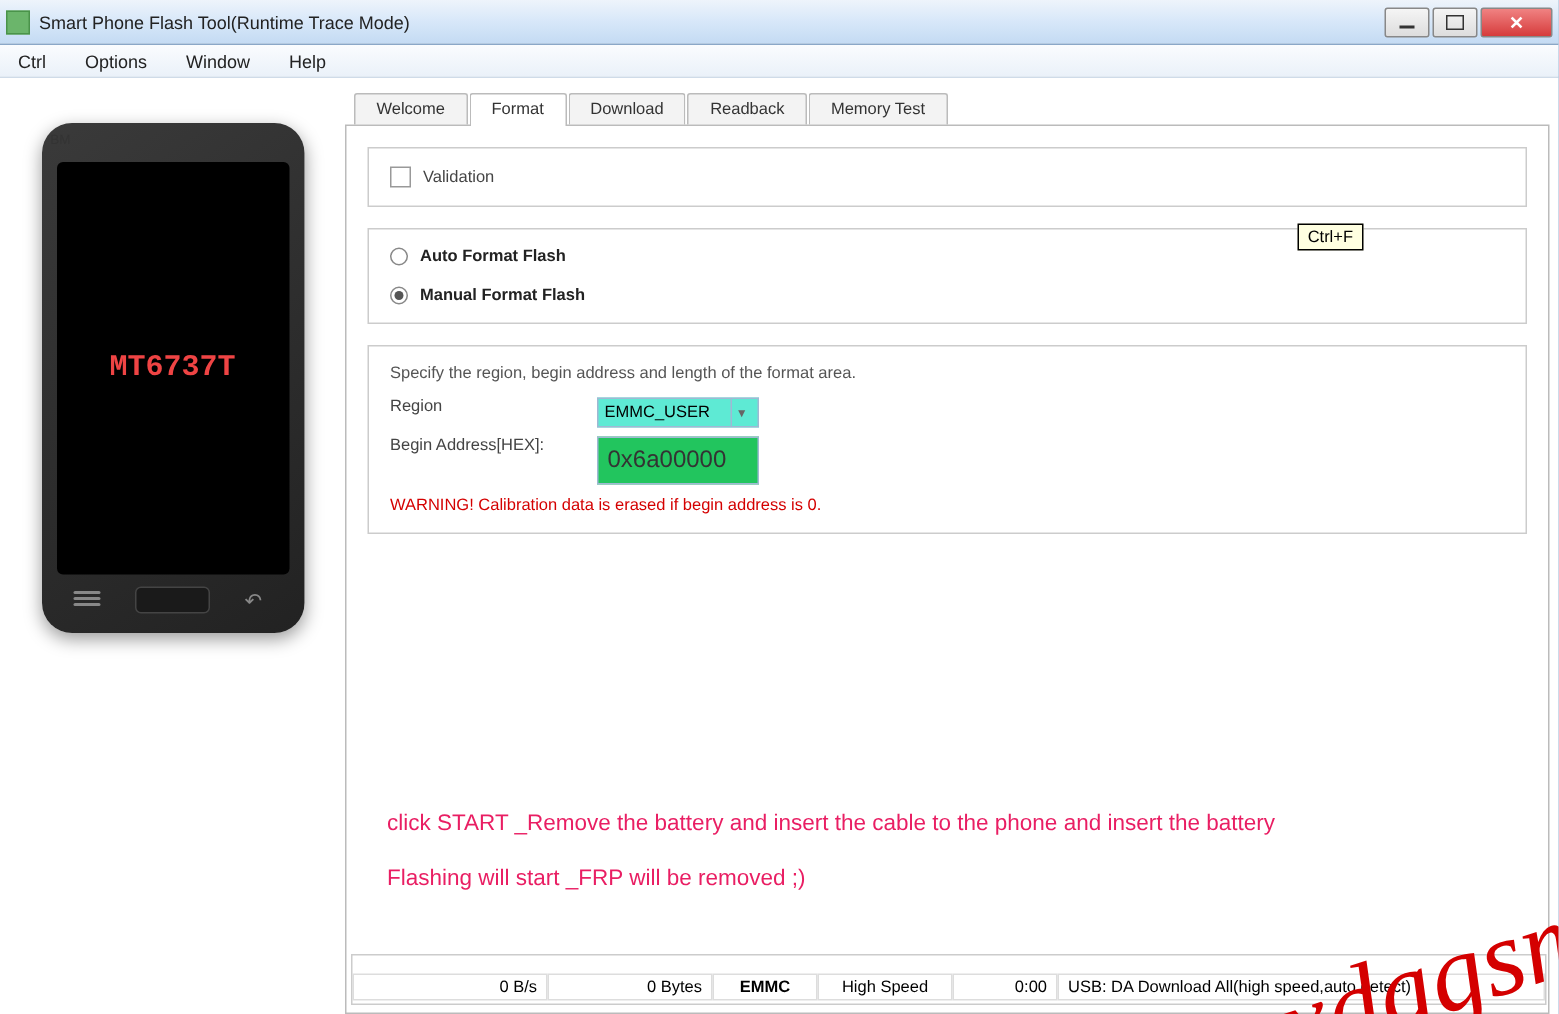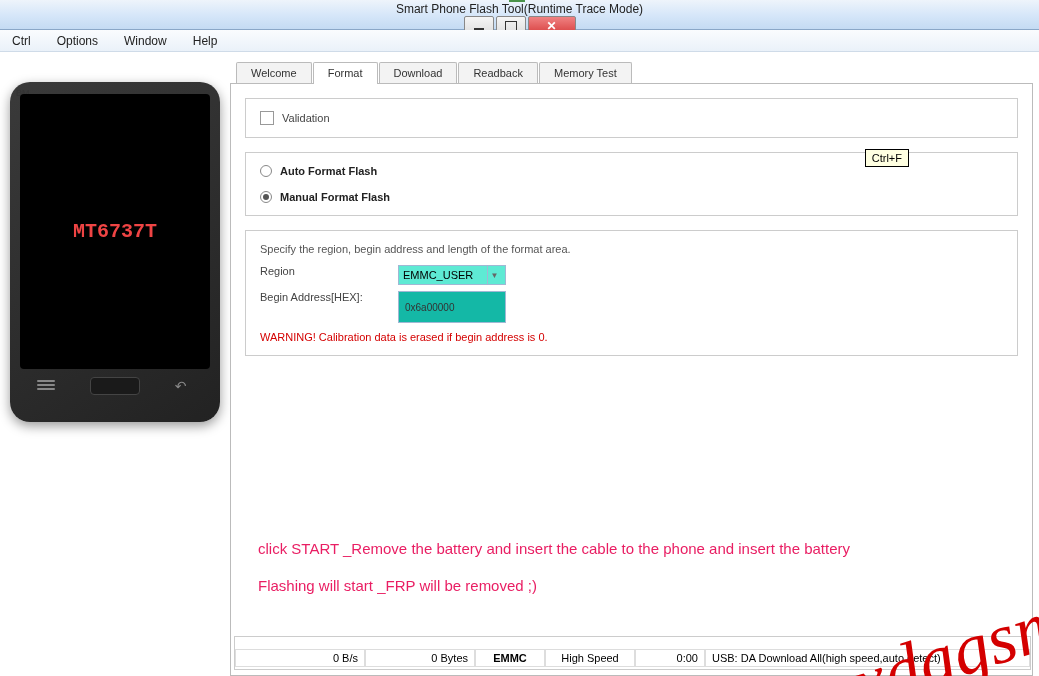--- a/index.html
+++ b/index.html
@@ -1,36 +1,36 @@
 <!DOCTYPE html>
 <html><head>
   <meta charset="utf-8">
   <style>
     * { box-sizing: border-box; margin: 0; padding: 0; font-family: Tahoma, Arial, sans-serif; }
     body { background: #4a7fb5; width: 1039px; height: 676px; overflow: hidden; }
     
     .window { width: 1039px; height: 676px; background: #fff; display: flex; flex-direction: column; }
     
-    .titlebar { height: 30px; background: linear-gradient(to bottom, #eef4fb 0%, #d7e7f9 50%, #c4dbf3 100%); display: flex; align-items: center; padding: 0 4px; border-bottom: 1px solid #8aa7c7; flex-direction: column; }
+    .titlebar { height: 30px; background: linear-gradient(to bottom, #eef4fb 0%, #d7e7f9 50%, #c4dbf3 100%); display: flex; align-items: center; padding: 0 4px; border-bottom: 1px solid #8aa7c7; }
     .titlebar-icon { width: 16px; height: 16px; background: #6bb56b; border: 1px solid #4a934a; margin-right: 6px; }
     .titlebar-text { font-size: 12px; color: #222; flex: 1; }
     .win-controls { display: flex; gap: 2px; }
     .win-btn { width: 30px; height: 20px; border: 1px solid #888; background: linear-gradient(to bottom, #f5f5f5, #ddd); font-size: 10px; display: flex; align-items: center; justify-content: center; border-radius: 2px; cursor: pointer; }
     .win-btn.close { background: linear-gradient(to bottom, #f08282, #d63c3c); color: #fff; width: 48px; }
     .win-btn.min::after { content: ''; width: 10px; height: 2px; background: #333; margin-top: 6px; }
     .win-btn.max::after { content: ''; width: 10px; height: 8px; border: 1px solid #333; }
     .win-btn.close::after { content: '✕'; font-size: 12px; font-weight: bold; }
     
     .menubar { height: 22px; background: linear-gradient(to bottom, #fafcfe, #eaf1f9); display: flex; align-items: center; padding: 0 8px; gap: 18px; border-bottom: 1px solid #cfdbe8; font-size: 12px; }
     .menu-item { cursor: pointer; padding: 2px 4px; color: #222; }
     
     .content { flex: 1; display: flex; background: #fff; position: relative; }
     
     .sidebar { width: 230px; padding: 30px 15px; display: flex; flex-direction: column; align-items: center; }
-    .phone { width: 210px; height: 340px; background: linear-gradient(145deg, #3a3a3a, #222); border-radius: 20px; padding: 0 10px; position: relative; box-shadow: 0 4px 12px rgba(0,0,0,0.4); }
+    .phone { width: 175px; height: 340px; background: linear-gradient(145deg, #3a3a3a, #222); border-radius: 20px; padding: 14px 10px; position: relative; box-shadow: 0 4px 12px rgba(0,0,0,0.4); }
     .phone-screen { width: 100%; height: 275px; background: #000; border-radius: 4px; display: flex; align-items: center; justify-content: center; margin-top: 12px; position: relative; }
     .phone-bm { position: absolute; top: 6px; left: 6px; color: #333; font-size: 9px; }
     .phone-label { color: #ef4444; font-size: 20px; font-weight: bold; font-family: Liberation Mono, monospace; }
     .phone-btns { display: flex; justify-content: space-around; align-items: center; margin-top: 8px; }
     .phone-btn-bars { width: 18px; height: 12px; display: flex; flex-direction: column; gap: 2px; }
     .phone-btn-bars div { height: 2px; background: #888; border-radius: 1px; }
     .phone-btn-home { width: 50px; height: 18px; background: #1a1a1a; border: 1px solid #444; border-radius: 4px; }
     .phone-btn-back { width: 18px; height: 12px; color: #888; font-size: 14px; line-height: 12px; }
     
     .main { flex: 1; padding: 10px 6px 0 0; display: flex; flex-direction: column; position: relative; }
@@ -63,21 +63,21 @@
     .radio-row { display: flex; align-items: center; gap: 8px; font-size: 11px; color: #333; margin-bottom: 14px; }
     .radio { width: 12px; height: 12px; border: 1px solid #888; border-radius: 50%; display: flex; align-items: center; justify-content: center; cursor: pointer; }
     .radio.checked::after { content: ''; width: 6px; height: 6px; background: #555; border-radius: 50%; }
     .radio-label-bold { font-weight: bold; color: #222; }
     
     .spec-text { font-size: 11px; color: #555; margin-bottom: 10px; }
     .form-row { display: flex; gap: 8px; margin-bottom: 6px; font-size: 11px; }
     .form-label { width: 130px; color: #444; }
     .dropdown { width: 108px; height: 20px; background: #5eead4; border: 1px solid #a0b8d4; font-size: 11px; padding: 0 4px; display: flex; align-items: center; justify-content: space-between; cursor: pointer; }
     .dropdown-arrow { width: 14px; height: 18px; border-left: 1px solid #a0b8d4; display: flex; align-items: center; justify-content: center; color: #666; font-size: 8px; }
-    .text-input { width: 108px; height: 20px; background: #14b8a6; border: 1px solid #a0b8d4; font-size: 10px; padding: 15px 6px; color: #333; }
+    .text-input { width: 108px; height: 20px; background: #22c55e; border: 1px solid #a0b8d4; font-size: 16px; padding: 15px 6px; color: #333; }
     .warning { color: #d40000; font-size: 11px; margin-top: 8px; }
     
     .instructions { color: #e91e63; font-size: 15px; padding: 0 14px; position: absolute; bottom: 64px; left: 14px; font-family: Arial, sans-serif; line-height: 1.4; }
     .instructions div { margin-bottom: 16px; }
     
     .watermark { position: absolute; bottom: -18px; right: -30px; font-size: 72px; color: #d40000; font-style: italic; font-family: Georgia, serif; transform: rotate(-18deg); font-weight: normal; pointer-events: none; z-index: 10; }
     
     .statusbar-wrap { position: absolute; bottom: 6px; left: 4px; right: 8px; }
     .statusbar-box { border: 1px solid #ccc; background: #fff; height: 34px; display: flex; align-items: flex-end; padding-bottom: 2px; }
     .status-cells { display: flex; width: 100%; font-size: 11px; }

